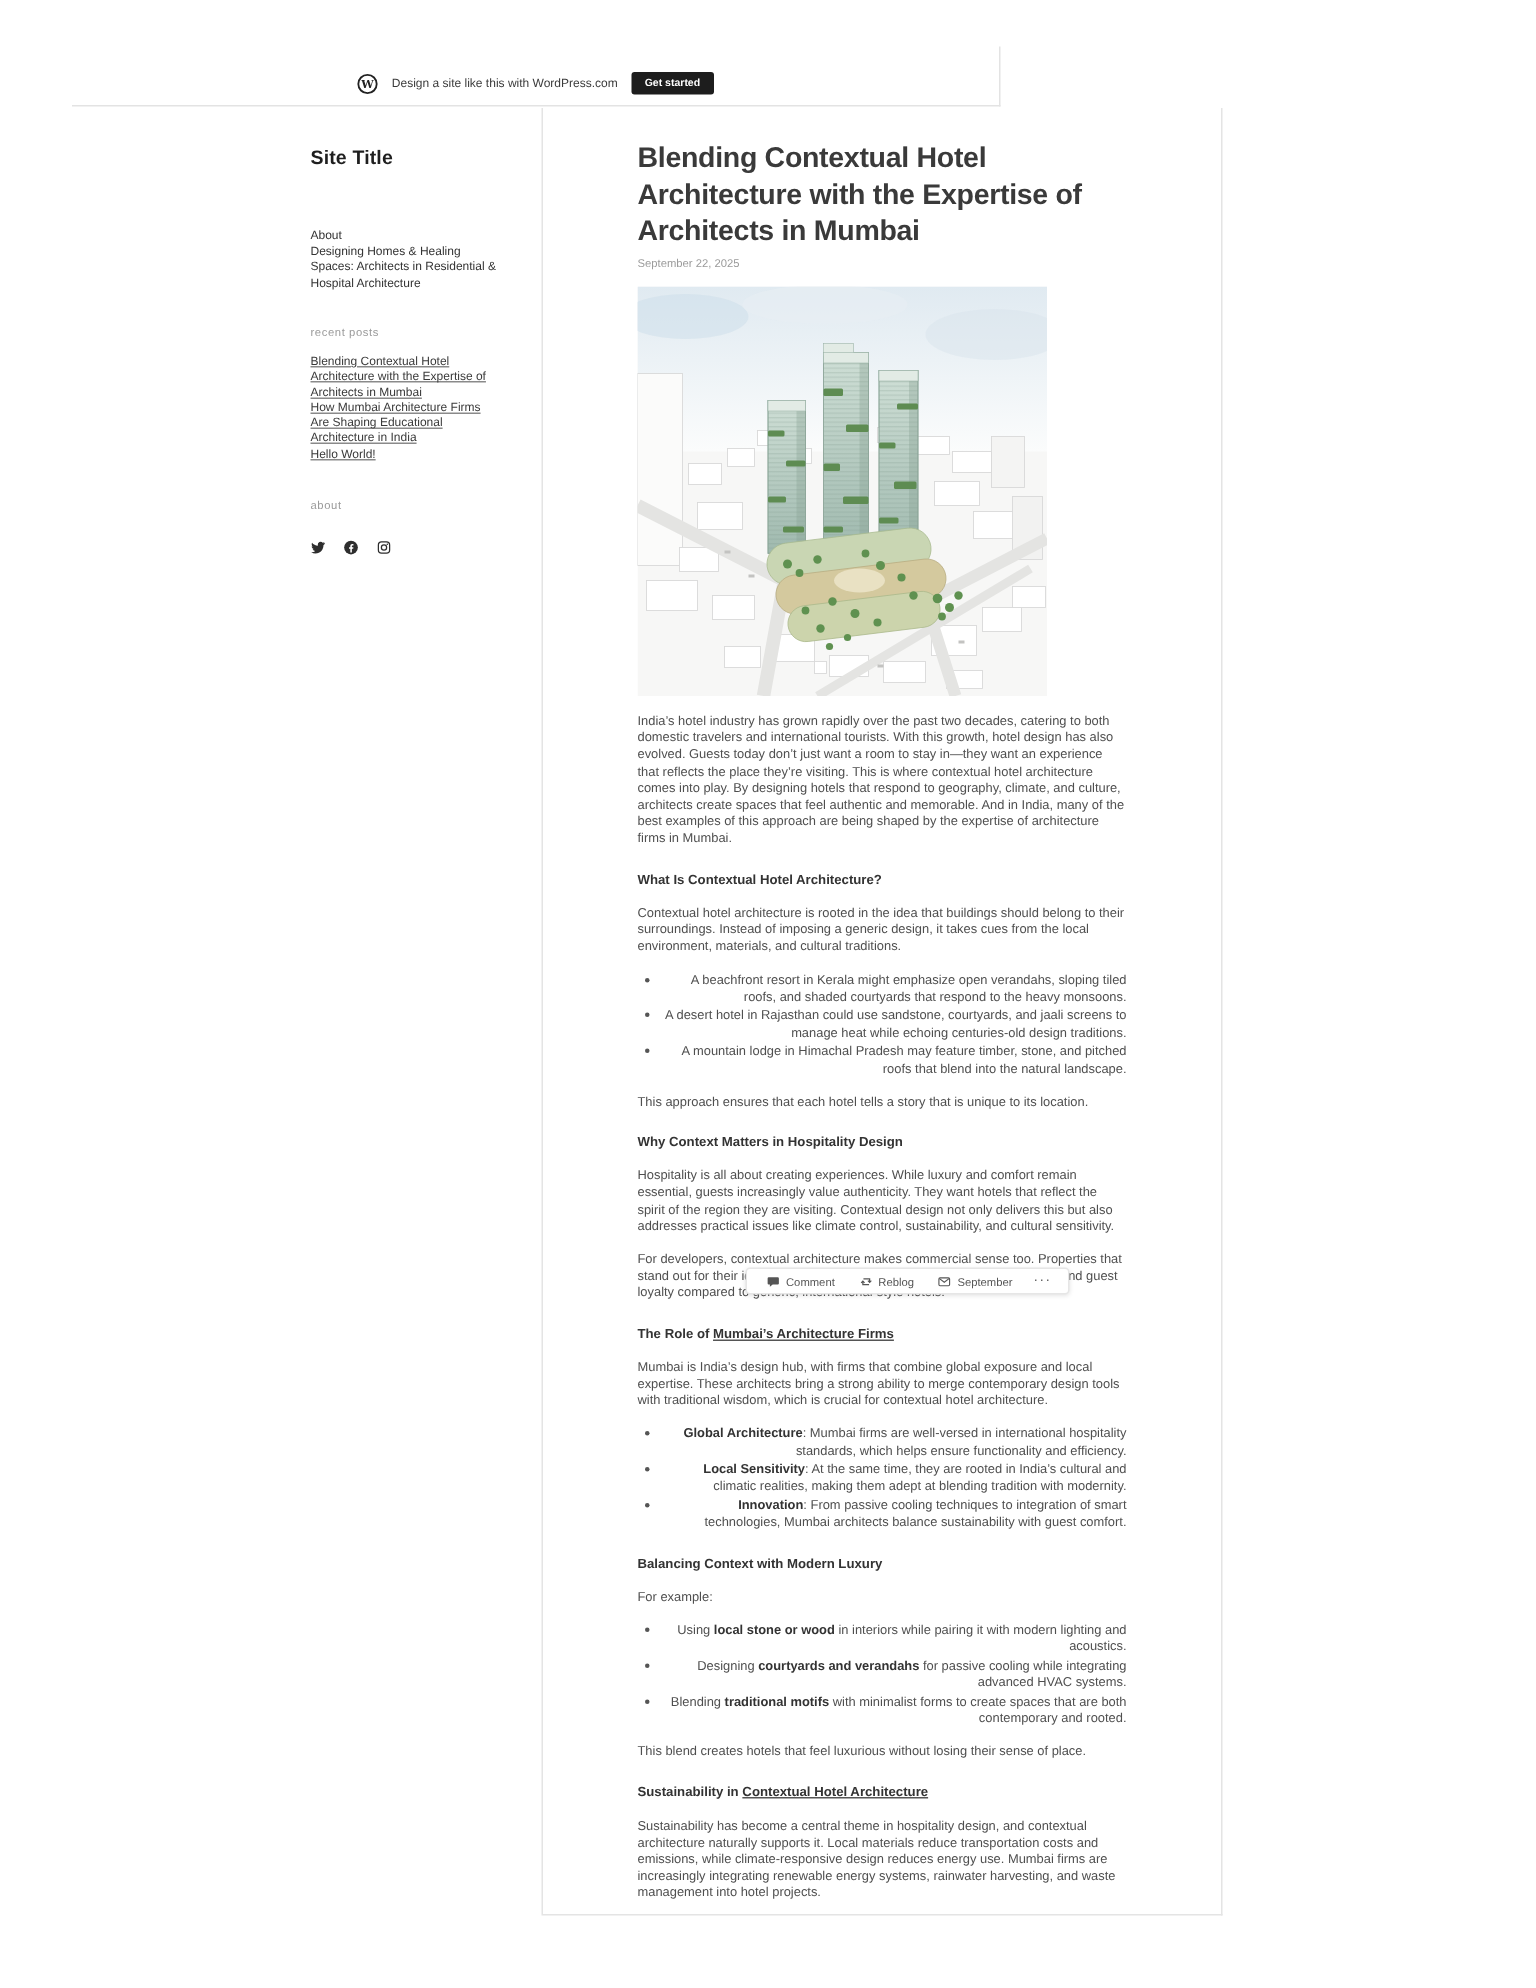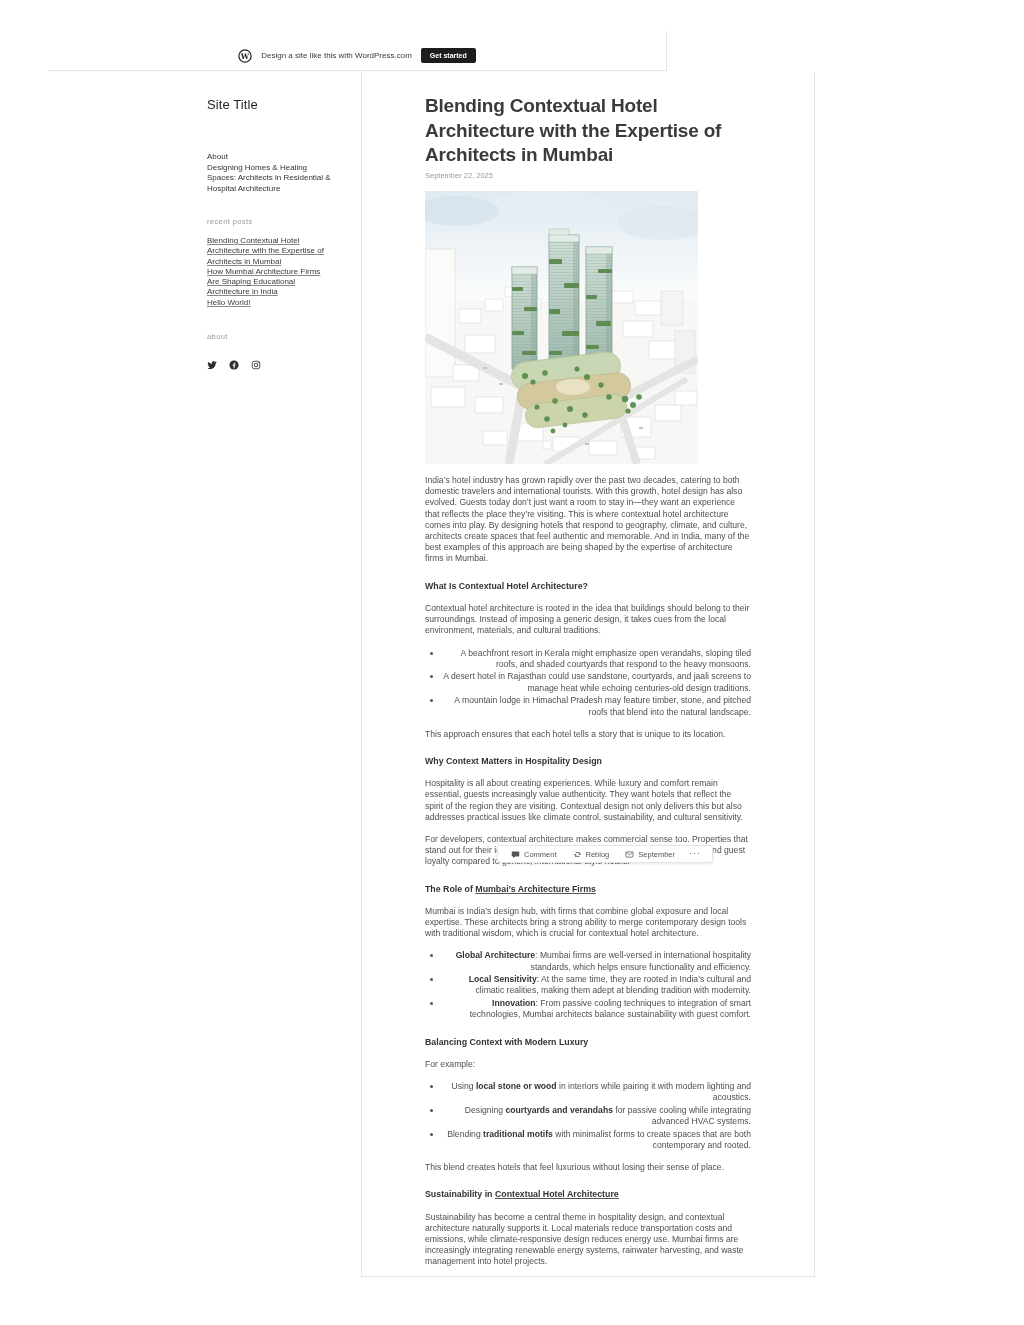--- a/index.html
+++ b/index.html
@@ -12,21 +12,21 @@
             background:#fff; border-bottom:1px solid #e3e3e3; border-right:1px solid #e3e3e3;
             display:flex; align-items:center; justify-content:center; gap:9px; padding-top:10px; }
   .wp-logo { width:14px; height:14px; display:inline-flex; }
   .topbar-msg { font-size:8px; color:#3b3b3b; }
   .cta { background:#1d1d1d; color:#fff; border:none; font-size:7px; font-weight:bold;
          padding:4px 9px; border-radius:2px; font-family:"Liberation Sans",sans-serif; cursor:pointer; }
 
   
   .sidebar { position:absolute; left:48px; top:72px; width:314px; height:1205px;
              border-right:1px solid #e4e4e4; padding:25px 30px 0 159px; }
-  .site-title { font-size:13px; font-weight:normal; color:#1f1f1f; letter-spacing:.1px; }
+  .site-title { font-size:13px; font-weight:bold; color:#1f1f1f; letter-spacing:.1px; }
   .side-nav { margin-top:40px; display:block; }
   .side-nav a { display:block; font-size:8px; line-height:10.5px; color:#333; text-decoration:none; }
   .widget-heading { margin-top:23px; font-size:7.5px; color:#9a9a9a; letter-spacing:.4px; }
   .recent-list { list-style:none; margin-top:10px; }
   .recent-list a { display:block; font-size:8px; line-height:10.3px; color:#3a3a3a;
                    text-decoration:underline; text-decoration-color:#8a8a8a; text-underline-offset:1px; }
   .about-heading { margin-top:24px; }
   .social-row { margin-top:19px; display:flex; gap:12px; align-items:center; }
   .social-row a { display:inline-flex; width:10px; height:10px; color:#2e2e2e; }
   .social-row svg { width:10px; height:10px; }

